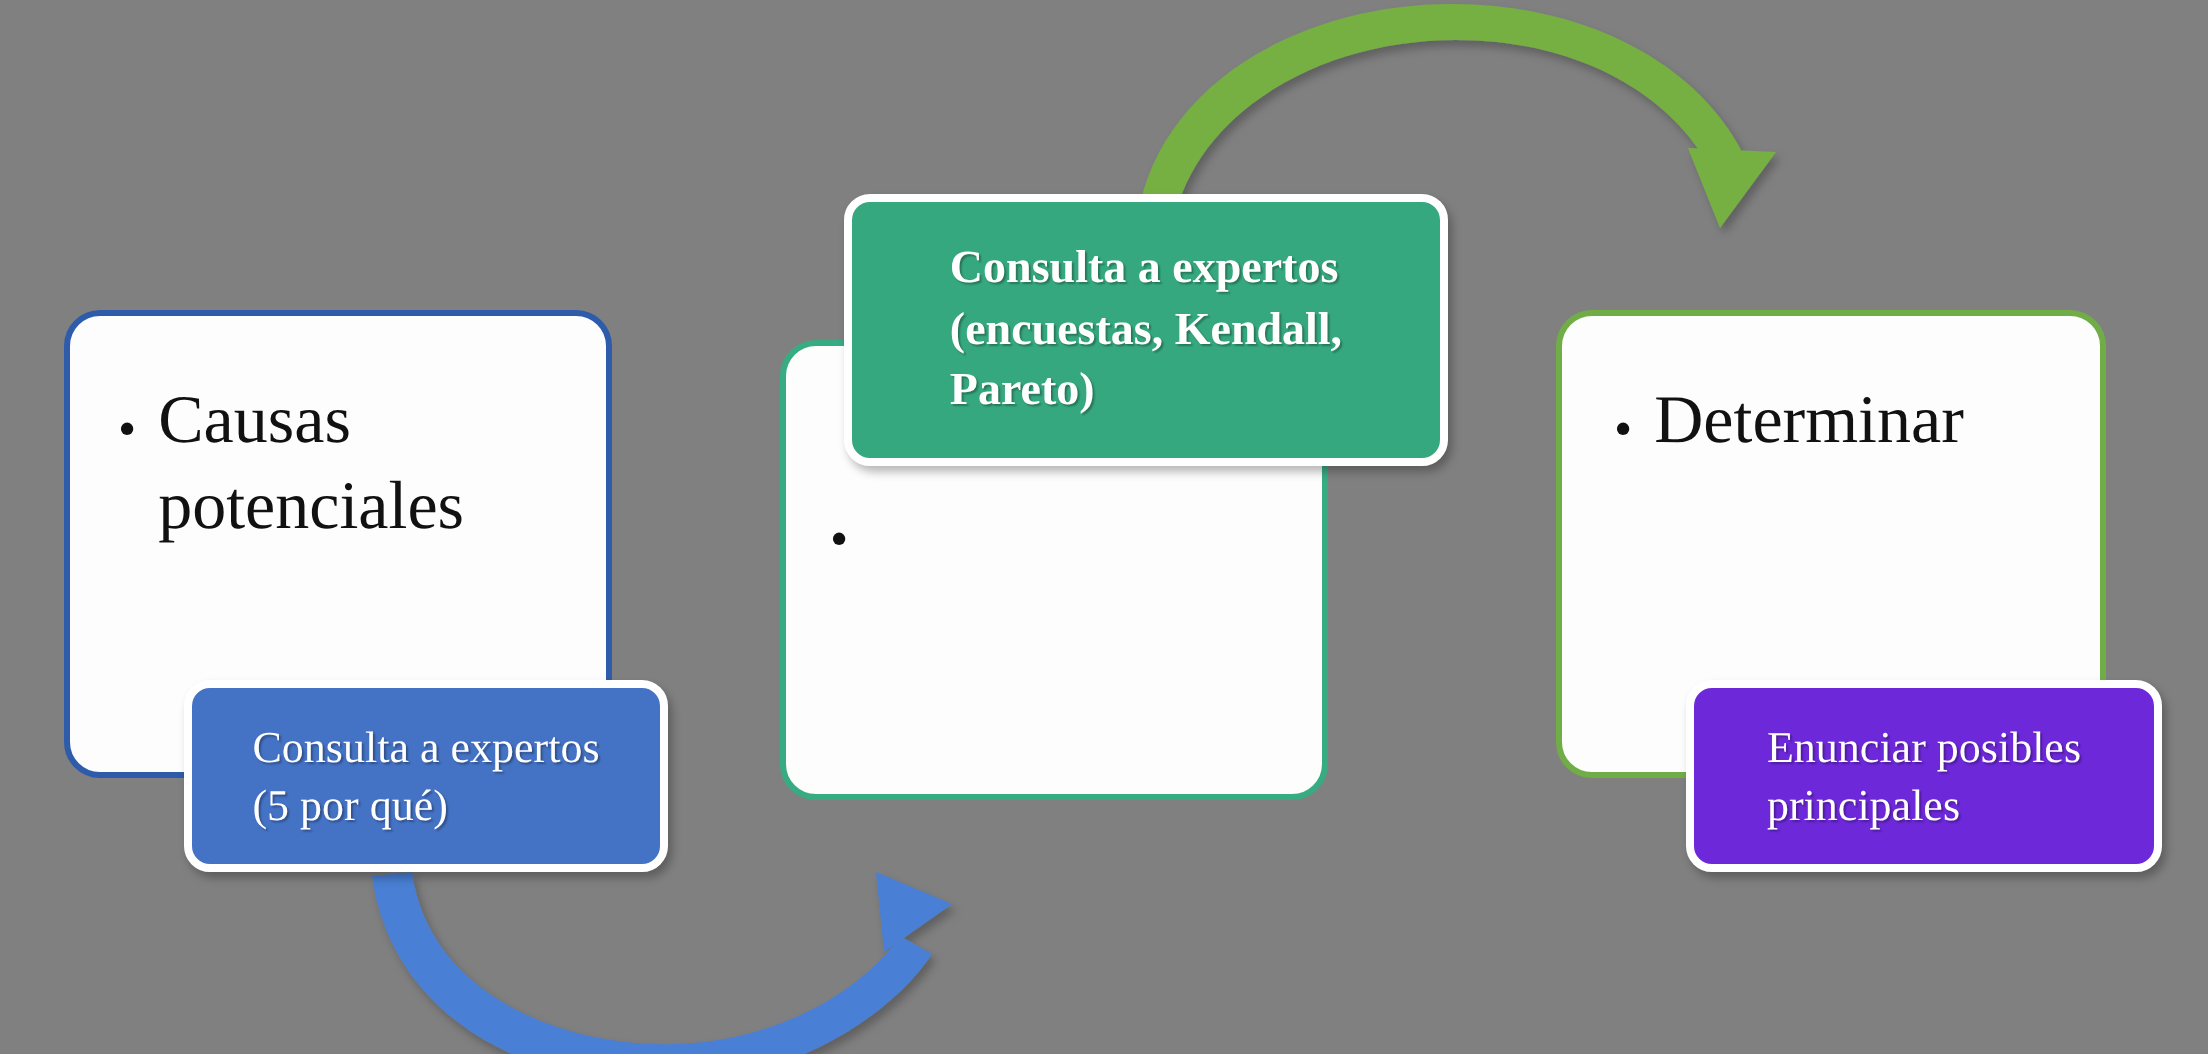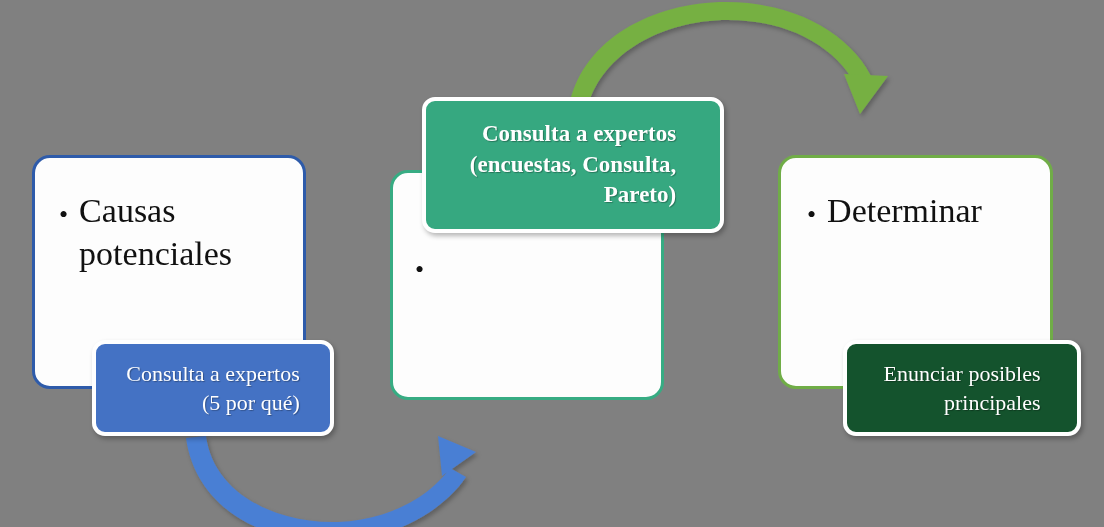--- a/index.html
+++ b/index.html
@@ -76,21 +76,21 @@
 
   
   .badge {
     position: absolute;
     border-radius: 13px;
     box-sizing: border-box;
     border: 4px solid #FFFFFF;
     display: flex;
     align-items: center;
     justify-content: center;
-    text-align: right;
+    text-align: left;
     color: #FFFFFF;
     font-family: "Liberation Serif", "DejaVu Serif", serif;
     box-shadow: 2px 3px 5px rgba(0,0,0,0.28);
     padding: 6px 10px;
   }
   .badge span {
     display: block;
     text-shadow: 1px 1px 1px rgba(0,0,0,0.30);
     line-height: 1.33;
   }
@@ -112,21 +112,21 @@
     background: #36A880;
     font-size: 23px;
     font-weight: bold;
   }
 
   #badge-green {
     left: 843px;
     top: 340px;
     width: 238px;
     height: 96px;
-    background: #14532d;
+    background: #6d28d9;
     font-size: 22px;
   }
 
   
   .arrow-svg {
     position: absolute;
     pointer-events: none;
   }
   #arrow-blue-svg { left: 170px; top: 418px; }
   #arrow-green-svg { left: 548px; top: -4px; }
@@ -195,21 +195,21 @@
   <div id="badge-blue" class="badge">
     <div>
       <span>Consulta a expertos</span>
       <span>(5 por qué)</span>
     </div>
   </div>
 
   <div id="badge-teal" class="badge">
     <div>
       <span>Consulta a expertos</span>
-      <span>(encuestas, Consulta,</span>
+      <span>(encuestas, Kendall,</span>
       <span>Pareto)</span>
     </div>
   </div>
 
   <div id="badge-green" class="badge">
     <div>
       <span>Enunciar posibles</span>
       <span>principales</span>
     </div>
   </div>

